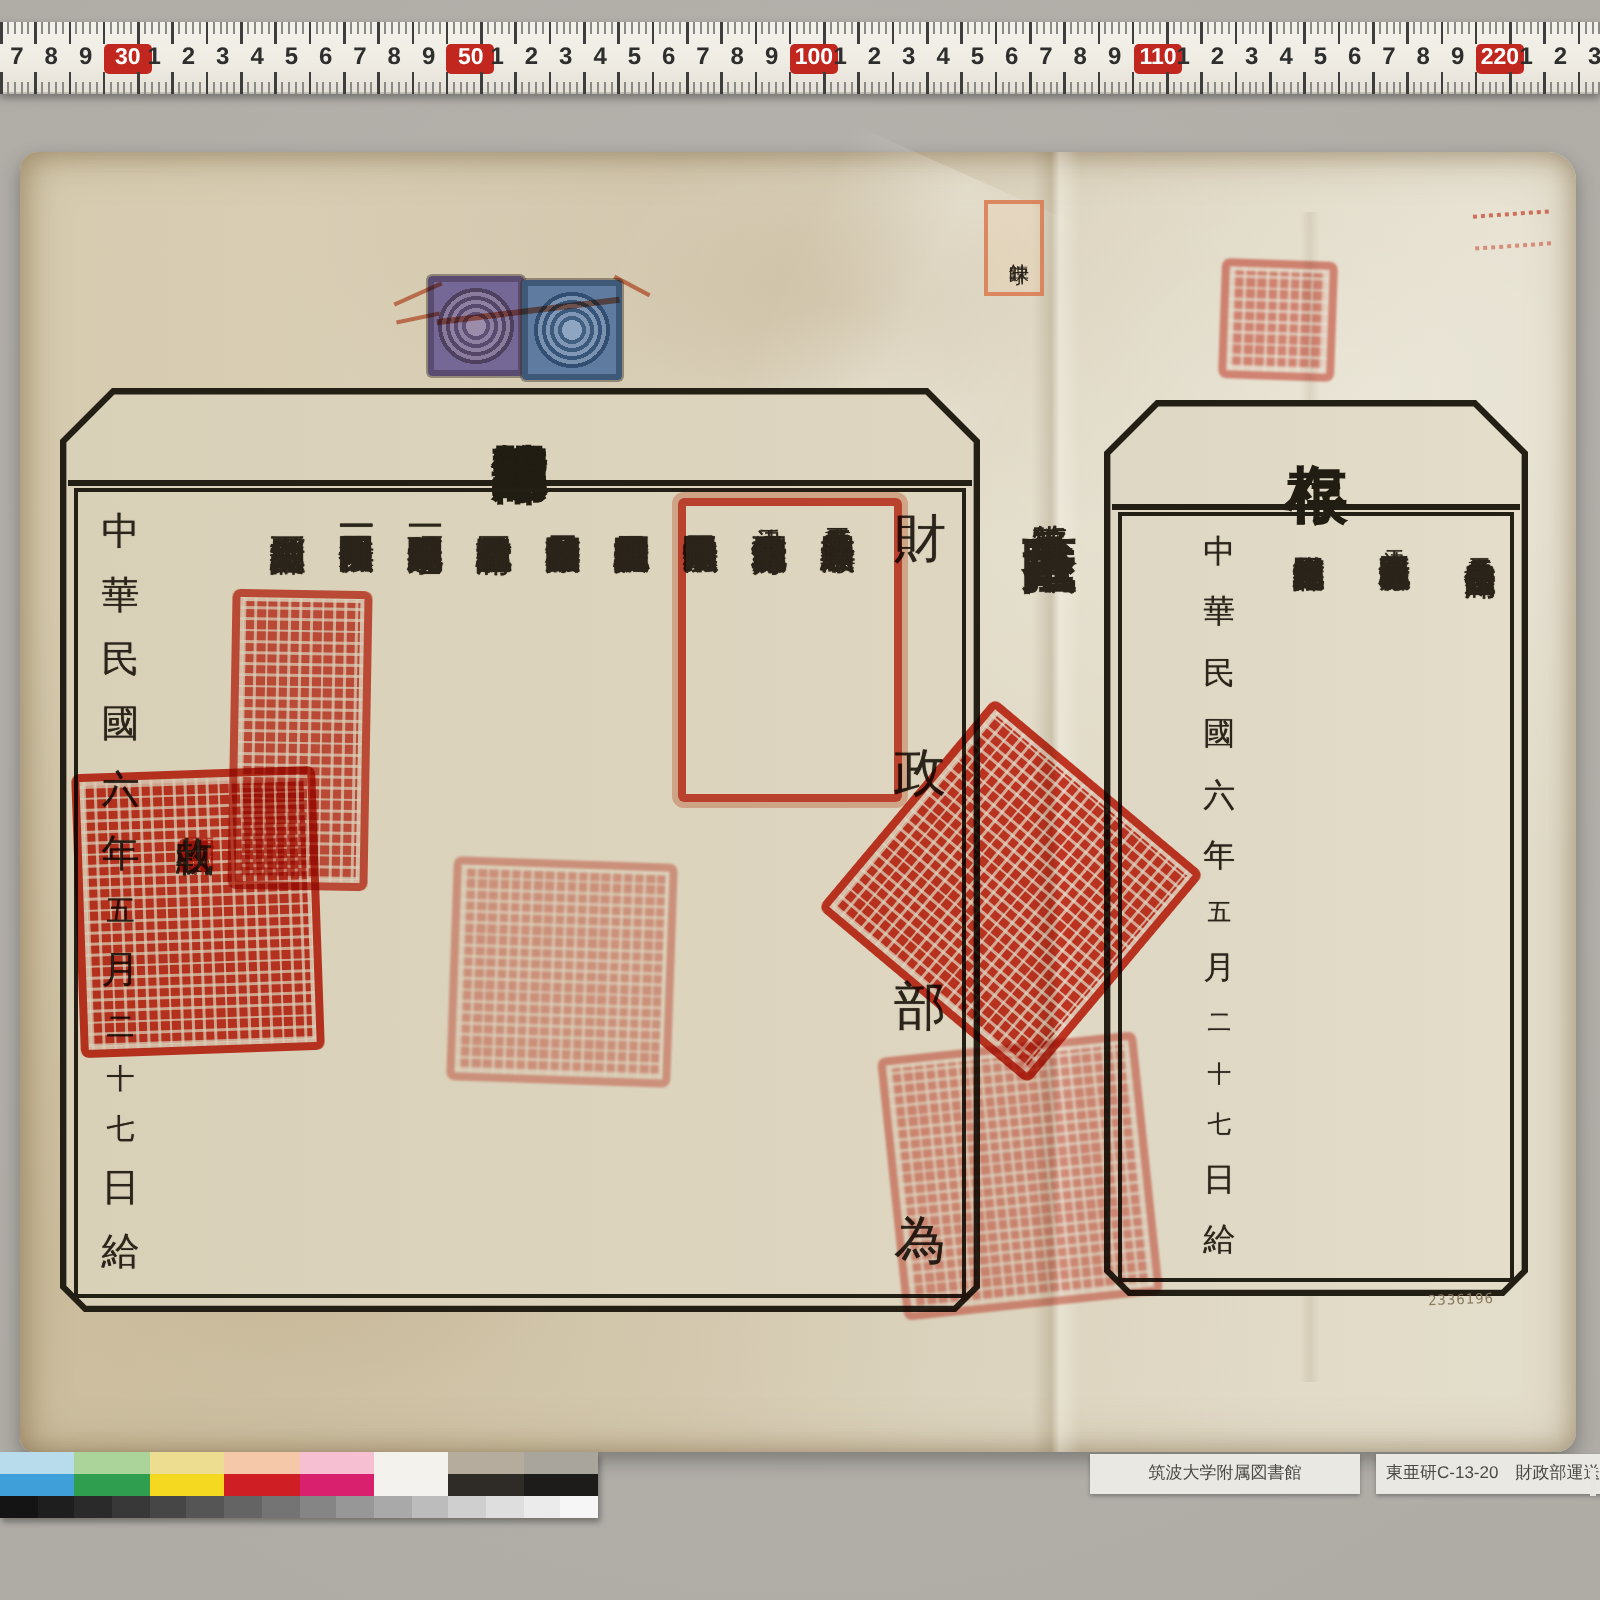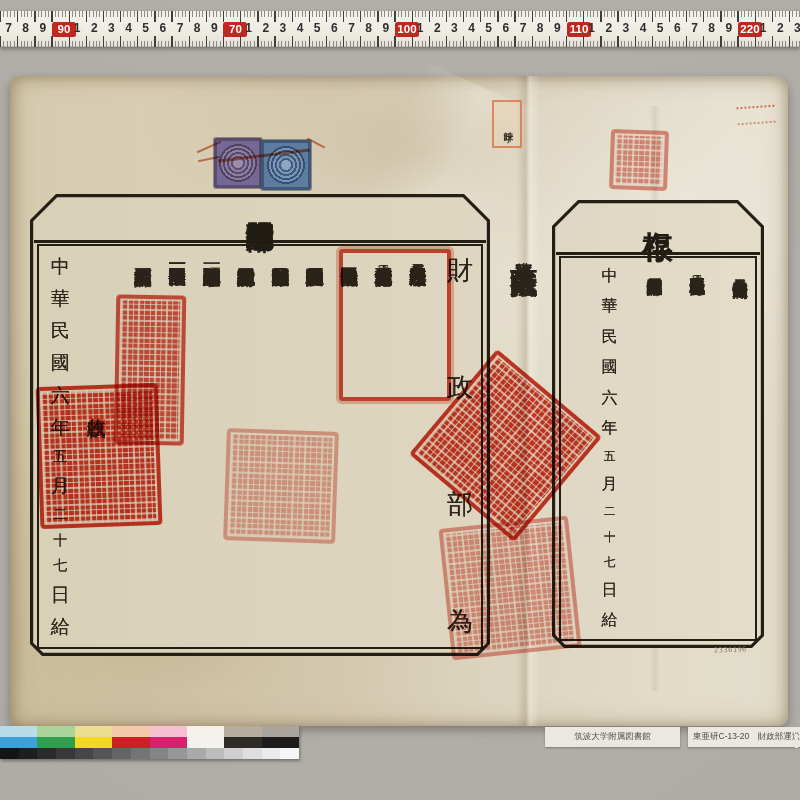--- a/index.html
+++ b/index.html
@@ -122,31 +122,31 @@
   #caption-catalog{left:688px;width:112px;padding-left:5px;}
   #edge-tick{position:absolute;left:795px;top:734px;width:3px;height:14px;background:#e8e6e0;}
 </style>
 </head>
 <body>
 
 <div id="ruler">
     <span class="rnum" style="left: 0px;">7</span>
     <span class="rnum" style="left: 17.15px;">8</span>
     <span class="rnum" style="left: 34.3px;">9</span>
-    <span class="rnum major" style="left: 51.95px;">90</span>
+    <span class="rnum major" style="left: 51.95px;">30</span>
     <span class="rnum" style="left: 68.6px;">1</span>
     <span class="rnum" style="left: 85.75px;">2</span>
     <span class="rnum" style="left: 102.9px;">3</span>
     <span class="rnum" style="left: 120.05px;">4</span>
     <span class="rnum" style="left: 137.2px;">5</span>
     <span class="rnum" style="left: 154.35px;">6</span>
     <span class="rnum" style="left: 171.5px;">7</span>
     <span class="rnum" style="left: 188.65px;">8</span>
     <span class="rnum" style="left: 205.8px;">9</span>
-    <span class="rnum major" style="left: 223.45px;">70</span>
+    <span class="rnum major" style="left: 223.45px;">50</span>
     <span class="rnum" style="left: 240.1px;">1</span>
     <span class="rnum" style="left: 257.25px;">2</span>
     <span class="rnum" style="left: 274.4px;">3</span>
     <span class="rnum" style="left: 291.55px;">4</span>
     <span class="rnum" style="left: 308.7px;">5</span>
     <span class="rnum" style="left: 325.85px;">6</span>
     <span class="rnum" style="left: 343px;">7</span>
     <span class="rnum" style="left: 360.15px;">8</span>
     <span class="rnum" style="left: 377.3px;">9</span>
     <span class="rnum major" style="left: 394.95px;">100</span>

